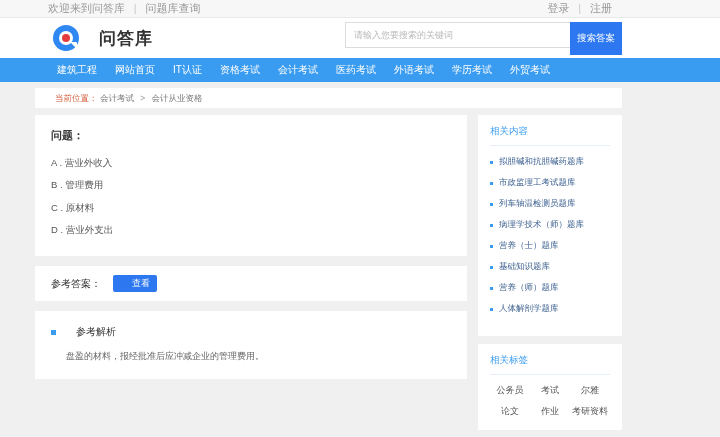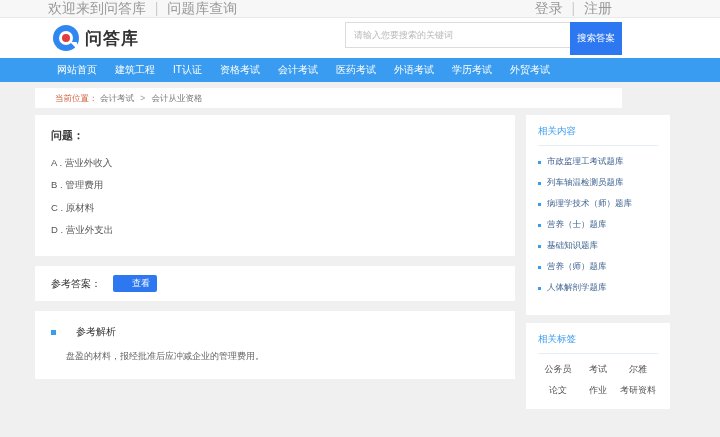--- a/index.html
+++ b/index.html
@@ -7,29 +7,29 @@
   body {
     font-family:"Liberation Sans","DejaVu Sans",sans-serif;
     background:#f0f0f1; color:#333; font-size:10px;
   }
   a { text-decoration:none; cursor:pointer; }
   .container { width:587px; margin-left:35px; }
 
   
   .topbar { height:18px; background:#f7f7f7; border-bottom:1px solid #e9e9e9; }
   .topbar-inner { height:100%; display:flex; justify-content:space-between; align-items:center; }
-  .topbar a, .topbar span { color:#999; font-size:14px; }
+  .topbar a, .topbar span { color:#999; font-size:11px; }
   .topbar .sep { margin:0 6px; color:#ccc; }
   .topbar-left { padding-left:13px; }
   .topbar-right { padding-right:10px; }
 
   
   .header { height:40px; background:#fff; }
   .header-inner { height:100%; display:flex; align-items:center; justify-content:space-between; }
-  .logo { display:flex; align-items:center; gap:6px; padding-left:18px; }
+  .logo { display:flex; align-items:center; gap:20px; padding-left:18px; }
   .logo-icon { width:26px; height:26px; border-radius:50%; background:#2f87f2; position:relative; }
   .logo-icon::before { content:""; position:absolute; left:6px; top:6px; right:6px; bottom:6px; border-radius:50%; background:#fff; }
   .logo-icon::after { content:""; position:absolute; left:9px; top:9px; right:9px; bottom:9px; border-radius:50%; background:#e23c3c; }
   .logo-tail { position:absolute; right:2px; bottom:2px; width:7px; height:7px; background:#fff; clip-path:polygon(0 0,100% 100%,100% 0); border-radius:1px; }
   .logo-text { font-size:17px; font-weight:bold; color:#333; letter-spacing:1px; }
   .searchbox { display:flex; }
   .search-input { width:225px; height:26px; border:1px solid #dcdcdc; border-right:none; padding:0 8px; font-size:9px; color:#333; outline:none; font-family:inherit; }
   .search-input::placeholder { color:#b9b9b9; }
   .search-btn { width:52px; height:33px; background:#2d78f0; color:#fff; border:none; font-size:9.5px; cursor:pointer; font-family:inherit; }
 
@@ -39,21 +39,21 @@
   .nav-item { color:#fff; font-size:10px; line-height:24px; padding:0 9px; display:block; }
 
   
   .breadcrumb { margin-top:6px; background:#fff; height:20px; line-height:20px; font-size:8.5px; padding-left:20px; color:#777; }
   .breadcrumb .loc { color:#d2603e; }
   .breadcrumb a { color:#777; }
   .breadcrumb .sep { margin:0 4px; color:#999; }
 
   
   .content { margin-top:7px; display:flex; gap:11px; align-items:flex-start; }
-  .main { width:480px; flex:none; }
+  .main { width:432px; flex:none; }
   .side { width:144px; flex:none; }
   .card { background:#fff; }
 
   
   .q-card { padding:13px 16px 15px; }
   .q-heading { font-size:11px; font-weight:bold; color:#333; margin-bottom:7px; }
   .q-text { font-size:9.5px; color:#444; line-height:1.95; text-indent:1.8em; }
   .q-options { margin-top:9px; }
   .q-option { font-size:9.5px; color:#555; line-height:2.35; cursor:pointer; }
 
@@ -110,22 +110,22 @@
       </a>
       <div class="searchbox">
         <input class="search-input" type="text" placeholder="请输入您要搜索的关键词" style="">
         <button class="search-btn">搜索答案</button>
       </div>
     </div>
   </div>
 
   <div class="nav">
     <div class="container nav-inner">
+      <a class="nav-item">建筑工程</a>
       <a class="nav-item">网站首页</a>
-      <a class="nav-item">建筑工程</a>
       <a class="nav-item">IT认证</a>
       <a class="nav-item">资格考试</a>
       <a class="nav-item">会计考试</a>
       <a class="nav-item">医药考试</a>
       <a class="nav-item">外语考试</a>
       <a class="nav-item">学历考试</a>
       <a class="nav-item">外贸考试</a>
     </div>
   </div>
 
@@ -163,20 +163,24 @@
         <div class="an-text">盘盈的材料，报经批准后应冲减企业的管理费用。</div>
       </div>
 
     </div>
 
     <div class="side">
 
       <div class="card side-card">
         <div class="side-title">相关内容</div>
         <ul class="side-list">
+          <li>
+              <span class="sq2"></span>
+              <a>拟胆碱和抗胆碱药题库</a>
+            </li>
           <li>
               <span class="sq2"></span>
               <a>市政监理工考试题库</a>
             </li>
           <li>
               <span class="sq2"></span>
               <a>列车轴温检测员题库</a>
             </li>
           <li>
               <span class="sq2"></span>

